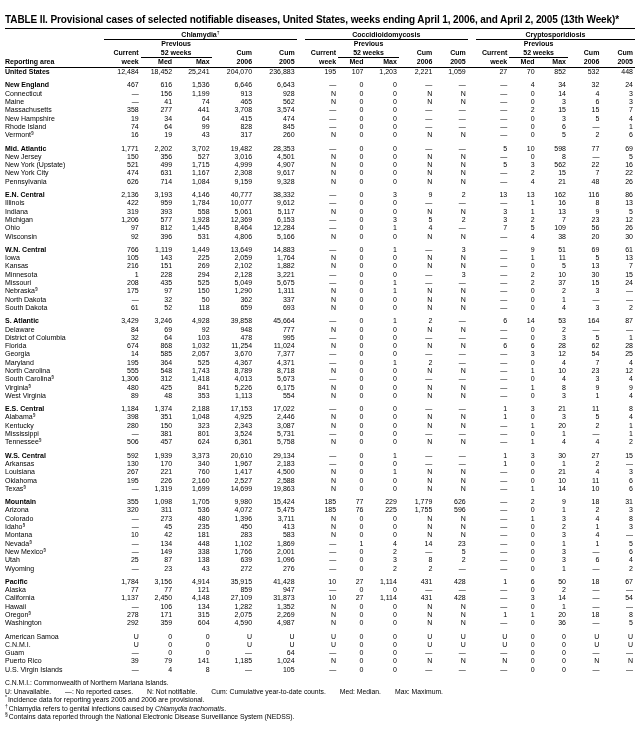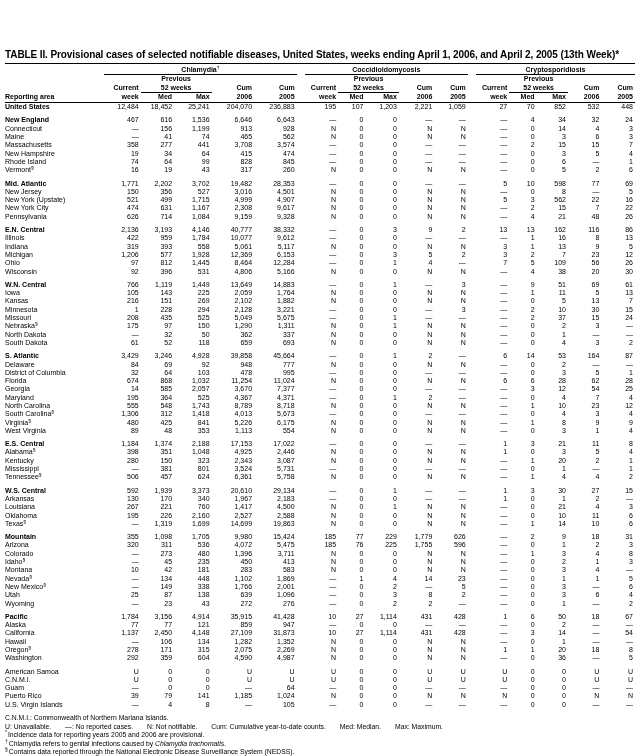--- a/index.html
+++ b/index.html
@@ -2,21 +2,21 @@
 <html><head>
 <meta charset="utf-8">
 <style>
   * { margin: 0; padding: 0; box-sizing: border-box; }
   html, body { background: #ffffff; }
   body {
     width: 640px; height: 756px; overflow: hidden;
     font-family: "Liberation Sans", "DejaVu Sans", sans-serif;
     color: #000;
   }
-  .page { padding: 0 5px 0 5px; margin-top: 48px; }
+  .page { padding: 13px 5px 0 5px; }
   .title {
     font-size: 10px; font-weight: bold; letter-spacing: -0.1px;
     padding: 1px 0 3px 0;
     border-bottom: 1.5px solid #000;
     white-space: nowrap;
   }
   table.main {
     width: 630px; border-collapse: collapse; table-layout: fixed;
     margin-top: 2px;
   }

